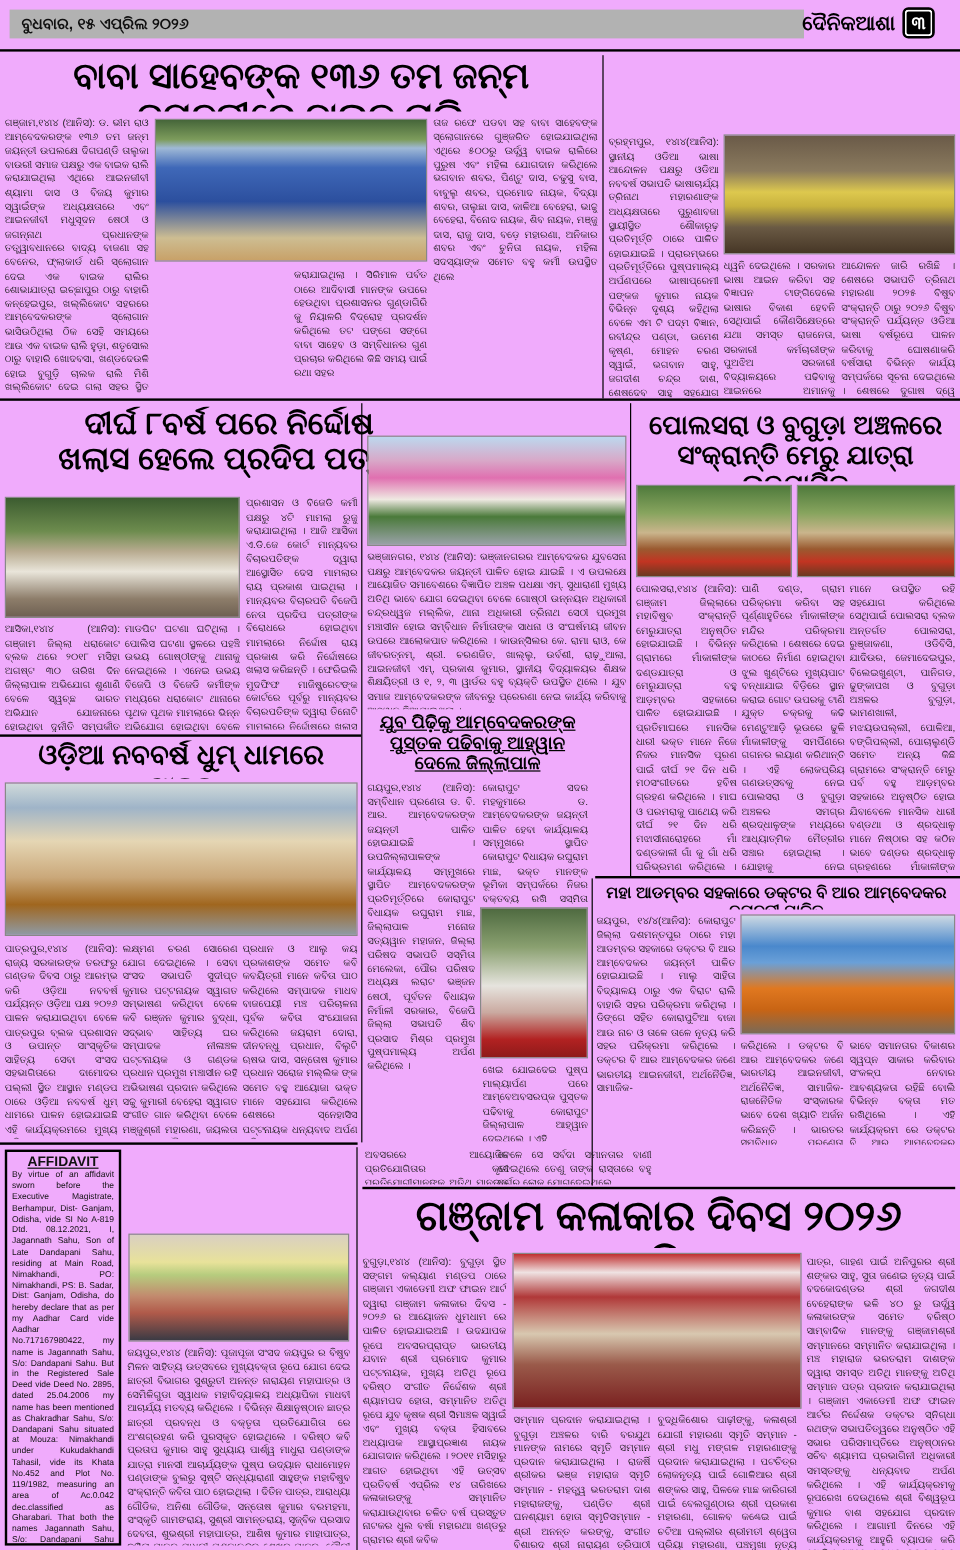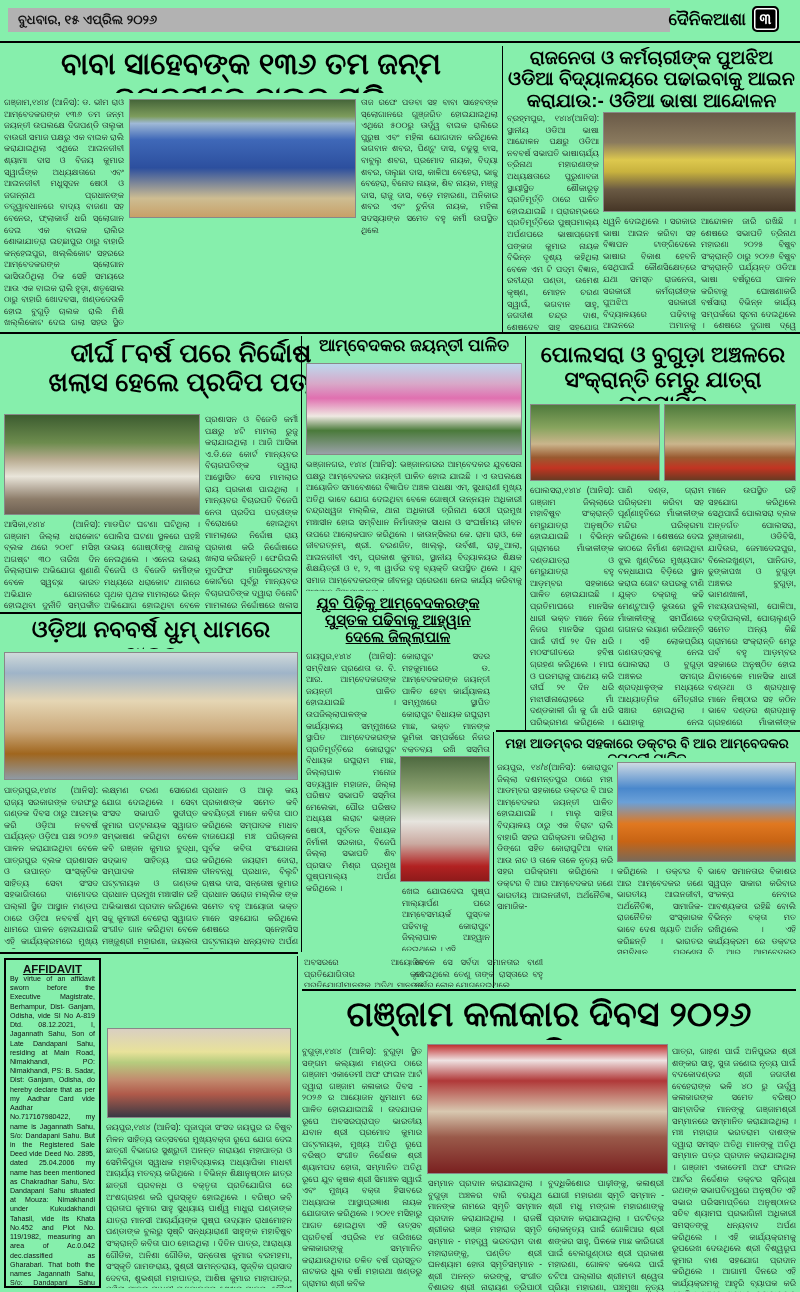--- a/index.html
+++ b/index.html
@@ -1,16 +1,16 @@
 <!DOCTYPE html>
 <html><head>
 <meta charset="utf-8">
 <style>
   html,body{margin:0;padding:0;background:#e8e8e8;}
-  .page{position:relative;width:800px;height:1292px;margin:0 auto;background:#86efac;
+  .page{position:relative;width:800px;height:1292px;margin:0 auto;background:#f0abfc;
         font-family:"Liberation Sans","DejaVu Sans",sans-serif;color:#111;overflow:hidden;}
   .abs{position:absolute;box-sizing:border-box;}
   .bodytext{font-size:8.4px;line-height:1.38;text-align:justify;color:#1b1b1b;overflow:hidden;
             word-break:break-word;}
   .headline{font-weight:bold;color:#000;text-align:center;line-height:1.12;overflow:hidden;}
   .rule{background:#000;}
   .graybar{background:#b2b2b2;display:flex;align-items:center;padding-left:10px;
            font-size:13px;font-weight:bold;color:#101010;}
   .masthead{font-size:17px;font-weight:bold;color:#000;display:flex;align-items:center;justify-content:flex-end;}
   .pagebox{background:#000;color:#fff;font-size:15px;font-weight:bold;display:flex;
@@ -43,49 +43,48 @@
     <span>ଦୈନିକଆଶା</span>
   </div>
   <div class="abs pagebox" style="left:752px;top:6px;width:27px;height:26px;">
     <span>୩</span>
   </div>
   <div class="abs rule" style="left:0;top:41px;width:800px;height:2px;"></div>
 
   <div class="abs headline" style="left:4px;top:47px;width:494px;height:46px;font-size:30px;">ବାବା ସାହେବଙ୍କ ୧୩୬ ତମ ଜନ୍ମ ଜୟନ୍ତୀରେ ବାଇକ ରାଲି</div>
   <div class="abs bodytext" style="left:4px;top:97px;width:120px;height:232px;">ଗଞ୍ଜାମ,୧୪ା୪ (ଆନିସ): ଡ. ଭୀମ ରାଓ ଆମ୍ବେଦକରଙ୍କ ୧୩୬ ତମ ଜନ୍ମ ଜୟନ୍ତୀ ଉପଲକ୍ଷେ ଦିଗପଣ୍ଡି ତାଲୁକା ବାଉରୀ ସମାଜ ପକ୍ଷରୁ ଏକ ବାଇକ ରାଲି କରାଯାଇଥିଲା ଏଥିରେ ଆଇନଜୀବୀ ଶ୍ୟାମା ଦାସ ଓ ବିଜୟ କୁମାର ସ୍ୱାଇଁଙ୍କ ଅଧ୍ୟକ୍ଷତାରେ ଏବଂ ଆଇନଜୀବୀ ମଧୁସୂଦନ ଷେଠୀ ଓ ଜଗନ୍ନାଥ ପ୍ରଧାନଙ୍କ ତତ୍ତ୍ୱାବଧାନରେ ବାଦ୍ୟ ବାଜଣା ସହ ବେନେର, ଫ୍ଲାକାର୍ଡ ଧରି ସ୍ଲୋଗାନ ଦେଇ ଏକ ବାଇକ ରାଲିର ଶୋଭାଯାତ୍ରା ଇଚ୍ଛାପୁର ଠାରୁ ବାହାରି କନ୍ହେଇପୁର, ଖଲ୍ଲିକୋଟ ସହରରେ ଆମ୍ବେଦକରଙ୍କ ସ୍ଲୋଗାନ ଭାସିଉଠିଥିଲା ଠିକ ସେହି ସମୟରେ ଆଉ ଏକ ବାଇକ ରାଲି ହୁଡ଼ା, ଶତୃସୋଲ ଠାରୁ ବାହାରି ଖୋଦବସା, ଖଣ୍ଡଦେଉଳି ହୋଇ ବୁଗୁଡ଼ି ଚାଲକ ରାଲି ମିଶି ଖଲ୍ଲିକୋଟ ଦେଇ ଗଲା ସହର ସ୍ଥିତ ଦଣ୍ଡିଯାତ୍ରା ପ୍ରତିମୂର୍ତ୍ତି ମଣ୍ଡପରେ</div>
   <div class="photo ph-rally" style="left:129px;top:99px;width:227px;height:119px;"></div>
+  <div class="abs bodytext" style="left:245px;top:224px;width:111px;height:105px;">କରାଯାଇଥିଲା । ସିରିମାଳ ପର୍ବତ ଠାରେ ଆଦିବାସୀ ମାନଙ୍କ ଉପରେ ହେଉଥିବା ପ୍ରଶାସନର ଗୁଣ୍ଡାଗିରି କୁ ନିୟାଳରି ବିଦ୍ରୋହ ପ୍ରଦର୍ଶନ କରିଥିଲେ ତଟ ପଙ୍ଗେ ସଙ୍ଗେ ବାବା ସାହେବ ଓ ସମ୍ବିଧାନର ଗୁଣ ପ୍ରଚାର କରିଥିଲେ କିଛି ସମୟ ପାଇଁ ରଥା ସହର</div>
   <div class="abs bodytext" style="left:361px;top:97px;width:137px;height:232px;">ତାଜ ରଫେ ପଡବା ସହ ବାବା ସାହେବଙ୍କ ସ୍ଲୋଗାନରେ ଗୁଞ୍ଜରିତ ହୋଇଯାଇଥିଲା ଏଥିରେ ୫୦୦ରୁ ଊର୍ଦ୍ଧ୍ୱ ବାଇକ ରାଲିରେ ପୁରୁଷ ଏବଂ ମହିଳା ଯୋଗଦାନ କରିଥିଲେ ଭଗବାନ ଶବର, ପିଣ୍ଟୁ ଦାସ, ଚଢୁସୁ ବାସ, ବାବୁଲୁ ଶବର, ପ୍ରମୋଦ ନାୟକ, ବିଦ୍ୟା ଶବର, ତାଲୁଛା ଦାସ, କାଳିଆ ବେହେରା, ଭାଚ୍ଚୁ ବେହେରା, ବିନୋଦ ନାୟକ, ଶିବ ନାୟକ, ମଞ୍ଜୁ ଦାସ, ରାଜୁ ଦାସ, ବଡ଼େ ମହାରଣା, ଅନିକାର ଶବର ଏବଂ ଚୁନିତା ନାୟକ, ମହିଳା ସଦସ୍ୟାଙ୍କ ସମେତ ବହୁ କର୍ମୀ ଉପସ୍ଥିତ ଥିଲେ</div>
 
   <div class="abs rule" style="left:502px;top:46px;width:1px;height:286px;"></div>
 
-  <div class="abs headline" style="left:507px;top:47px;width:289px;height:62px;font-size:19px;">ରାଜନେତା ଓ କର୍ମଚାରୀଙ୍କ ପୁଅଝିଅ ଓଡିଆ ବିଦ୍ୟାଳୟରେ ପଢାଇବାକୁ ଆଇନ କରାଯାଉ:- ଓଡିଆ ଭାଷା ଆନ୍ଦୋଳନ</div>
   <div class="abs bodytext" style="left:507px;top:113px;width:92px;height:218px;">ବ୍ରହ୍ମପୁର, ୧୪ା୪(ଆନିସ): ସ୍ଥାନୀୟ ଓଡିଆ ଭାଷା ଆନ୍ଦୋଳନ ପକ୍ଷରୁ ଓଡିଆ ନବବର୍ଷ ସଭାପତି ଭାଷାଚାର୍ଯ୍ୟ ତ୍ରିନାଥ ମହାରଣାଙ୍କ ଅଧ୍ୟକ୍ଷତାରେ ପୁରୁଣାବଜା ସ୍ଥାୟୀସ୍ଥିତ ଶୌକାରୂଢ଼ ପ୍ରତିମୂର୍ତ୍ତି ଠାରେ ପାଳିତ ହୋଇଯାଇଛି । ପ୍ରାରମ୍ଭରେ ପ୍ରତିମୂର୍ତ୍ତିରେ ପୁଷ୍ପମାଲ୍ୟ ଅର୍ପଣପରେ ଭାଷାପ୍ରେମୀ ପଙ୍କଜ କୁମାର ନାୟକ ବିଭିନ୍ନ ଦୃଶ୍ୟ କହିଥିଲା ବେଳେ ଏମ ଟି ପଦ୍ମ ବିଜ୍ଞାନ, ରବୀନ୍ଦ୍ର ପଣ୍ଡା, ଉମେଶ କୃଷ୍ଣ, ମୋହନ ଚରଣ ସ୍ୱାଇଁ, ଭଗବାନ ସାହୁ, ଜଗଦୀଶ ଚନ୍ଦ୍ର ଦାଶ, ଶେଷଦେବ ସାହୁ ସହଯୋଗ କୁମାର ପଟ୍ଟନାୟକ ନିଜ ମତବ୍ୟ କରି ସର୍ବତ୍ରରେ ଓଡିଆ ଭାଷାର ବ୍ୟବହାର ସହିତ ନାମଫଳକ, ନିମନ୍ତ୍ରଣପତ୍ର, ଟିଠିପତ୍ର ଓଡିଆରେ ଲେଖିବାକୁ ନିବେଦନକରି ବିଭିନ୍ନ</div>
   <div class="photo ph-banner" style="left:603px;top:112px;width:193px;height:100px;"></div>
   <div class="abs bodytext" style="left:603px;top:216px;width:93px;height:115px;">ଧ୍ୱନି ଦେଇଥିଲେ । ସରକାର ଭାଷା ଆଇନ କରିବା ସହ ବିଜ୍ଞାପନ ଟାଙ୍ଗିଦେଲେ ଭାଷାର ବିକାଶ ହେବନି ସେଥିପାଇଁ କୌଣସିକ୍ଷେତ୍ରେ ଯଥା ସମସ୍ତ ରାଜନେତା, ସରକାରୀ କର୍ମଚାରୀଙ୍କ ପୁଅଝିଅ ସରକାରୀ ବିଦ୍ୟାଳୟରେ ପଢିବାକୁ ଆଇନରେ ଅମାନକୁ ଦଣ୍ଡବିଧାନ କରାଯାଉ । ୨୦୦୫ମସିହା ଠାରୁ ସଂସ୍କାରବାଦ ଓ ଓଡିଆ ଭାଷା ଆନ୍ଦୋଳନ ଭାଷା ବିଭାଗପାଇଁ</div>
   <div class="abs bodytext" style="left:701px;top:216px;width:95px;height:115px;">ଆନ୍ଦୋଳନ ଜାରି ରଖିଛି । ଶେଷରେ ସଭାପତି ତ୍ରିନାଥ ମହାରଣା ୨୦୨୫ ବିଷୁବ ସଂକ୍ରାନ୍ତି ଠାରୁ ୨୦୨୬ ବିଷୁବ ସଂକ୍ରାନ୍ତି ପର୍ଯ୍ୟନ୍ତ ଓଡିଆ ଭାଷା ବର୍ଷରୂପେ ପାଳନ କରିବାକୁ ଘୋଷଣାକରି ବର୍ଷସାରା ବିଭିନ୍ନ କାର୍ଯ୍ୟ ସମ୍ପର୍କରେ ସୂଚନା ଦେଇଥିଲେ । ଶେଷରେ ଦୁଗାଷ ଦ୍ୱେ ପଦନାଇକ ଧନ୍ୟବାଦ ଦେଇ ଆଗାମୀ କାର୍ଯ୍ୟକ୍ରମରେ ସମସ୍ତଙ୍କ ସହଯୋଗ କାମନା କରିଥିଲେ ।</div>
 
   <div class="abs rule" style="left:0;top:332px;width:800px;height:2px;"></div>
 
   <div class="abs headline" style="left:4px;top:339px;width:294px;height:72px;font-size:26px;margin-left:40px;">ଦୀର୍ଘ ୮ବର୍ଷ ପରେ ନିର୍ଦ୍ଦୋଷ ଖଲାସ ହେଲେ ପ୍ରଦିପ ପତ୍ରୀ</div>
   <div class="photo ph-men" style="left:4px;top:414px;width:196px;height:101px;"></div>
   <div class="abs bodytext" style="left:205px;top:414px;width:93px;height:194px;">ପ୍ରଶାସନ ଓ ବିଜେଡି କର୍ମୀ ପକ୍ଷରୁ ୪ଟି ମାମଲା ରୁଜୁ କରାଯାଇଥିଲା । ଆଜି ଆସିକା ଏ.ଡି.ଜେ କୋର୍ଟ ମାନ୍ୟବର ବିଚାରପତିଙ୍କ ଦ୍ୱାରା ଆସ୍ଥୋସିତ ଦେସ ମାମଲାର ରାୟ ପ୍ରକାଶ ପାଇଥିଲା । ମାନ୍ୟବର ବିଚାରପତି ବିଜେପି ନେତା ପ୍ରଦିପ ପତ୍ରୀଙ୍କ ବିରୋଧରେ ହୋଇଥିବା ମାମଲାରେ ନିର୍ଦ୍ଦୋଷ ରାୟ ପ୍ରକାଶ କରି ନିର୍ଦ୍ଦୋଷରେ ଖଲାସ କରିଛନ୍ତି । ଫେରିଇଲି ମୁଦଫିଫ ମାଜିଷ୍ଟ୍ରେଟଙ୍କ କୋର୍ଟରେ ପୂର୍ବରୁ ମାନ୍ୟବର ବିଚାରପତିଙ୍କ ଦ୍ୱାରା ତିନୋଟି ମାମଲାରେ ନିର୍ଦ୍ଦୋଷରେ ଖଲାସ ହୋଇଥିବା । ରାୟ ପ୍ରକାଶ ପାଇଥିଲା । ଦୀର୍ଘ ୮ ବର୍ଷ ପରେ ପ୍ରଦିପ ପତ୍ରୀଙ୍କ ବିରୋଧରେ ହୋଇଥିବା । ମାମଲାର ରାୟ ପ୍ରକାଶ ପାଇଛି ।</div>
   <div class="abs bodytext" style="left:4px;top:519px;width:96px;height:91px;">ଆସିକା,୧୪ା୪ (ଆନିସ): ଗଞ୍ଜାମ ଜିଲ୍ଲା ଧରାକୋଟ ବ୍ଲକ ଥରେ ୨୦୧୮ ମସିହା ଅଗଷ୍ଟ ୩୦ ତାରିଖ ଦିନ ଜିଲ୍ଲାପାଳ ଅଭିଯୋଗ ଶୁଣାଣି ବେଳେ ସ୍ୱଚ୍ଛ ଭାରତ ଅଭିଯାନ ଯୋଜନାରେ ହୋଇଥିବା ଦୁର୍ନୀତି ସମ୍ପର୍କୀତ ଅଭିଯୋଗ କରିବା ବେଳେ ବିଜେପି କର୍ମୀ ଓ ବିଜେଡି କର୍ମୀ ମଧ୍ୟରେ ପୁହାମୁର୍ହି</div>
   <div class="abs bodytext" style="left:104px;top:519px;width:96px;height:91px;">ମାଡପିଟ ଘଟଣା ଘଟିଥିଲା । ପୋଲିସ ଘଟଣା ସ୍ଥଳରେ ପହଞ୍ଚି ଉଭୟ ଗୋଷ୍ଠୀଙ୍କୁ ଥାନାକୁ ନେଇଥିଲେ । ଏନେଇ ଉଭୟ ବିଜେପି ଓ ବିଜେଡି କର୍ମୀଙ୍କ ମଧ୍ୟରେ ଧରାକୋଟ ଥାନାରେ ପୃଥକ ପୃଥକ ମାମଲାରେ ଭିନ୍ନ ଅଭିଯୋଗ ହୋଇଥିବା ବେଳେ ବିଜେପି ନେତା ପ୍ରଦିପ ପତ୍ରୀଙ୍କ ବିରୋଧରେ ବ୍ଲକ</div>
 
   <div class="abs rule" style="left:301px;top:336px;width:1px;height:616px;"></div>
 
-  <div class="abs headline" style="left:306px;top:336px;width:216px;height:24px;font-size:17px;">ଆମ୍ବେଦକର ଜୟନ୍ତୀ ପାଳିତ</div>
   <div class="photo ph-pink" style="left:306px;top:363px;width:216px;height:92px;"></div>
   <div class="abs bodytext" style="left:306px;top:459px;width:216px;height:132px;">ଭଞ୍ଜାନଗର, ୧୪ା୪ (ଆନିସ): ଭଞ୍ଜାନଗରର ଆମ୍ବେଦକର ଯୁବସେନା ପକ୍ଷରୁ ଆମ୍ବେଦକର ଜୟନ୍ତୀ ପାଳିତ ହୋଇ ଯାଇଛି । ଏ ଉପଲକ୍ଷେ ଆୟୋଜିତ ସମାବେଶରେ ବିଜ୍ଞାପିତ ଅଞ୍ଚଳ ପଧକ୍ଷା ଏମ୍. ସୁଧାରାଣୀ ମୁଖ୍ୟ ଅତିଥି ଭାବେ ଯୋଗ ଦେଇଥିବା ବେଳେ ଗୋଷ୍ଠୀ ଉନ୍ନୟନ ଅଧିକାରୀ ଚନ୍ଦ୍ରଧ୍ୱଜ ମଲ୍ଲିକ, ଥାନା ଅଧିକାରୀ ତ୍ରିନାଥ ସେଠୀ ପ୍ରମୁଖ ମଞ୍ଚାସୀନ ହୋଇ ସମ୍ବିଧାନ ନିର୍ମାତାଙ୍କ ସାଧନା ଓ ସଂଘର୍ଷମୟ ଜୀବନ ଉପରେ ଆଲୋକପାତ କରିଥିଲେ । କାଉନ୍ସିଲର କେ. ରାମା ରାଓ, କେ ଜୀବରତ୍ନମ୍, ଶ୍ରୀ. ଚରଣଜିତ, ଖାଲ୍ଲୁ, ଉର୍ବଶୀ, ରାଢ଼ୁଆଲା, ଆଇନଜୀବୀ ଏମ୍, ପ୍ରକାଶ କୁମାର, ସ୍ଥାନୀୟ ବିଦ୍ୟାଳୟର ଶିକ୍ଷକ ଶିକ୍ଷୟିତ୍ରୀ ଓ ୧, ୨, ୩ ୱାର୍ଡର ବହୁ ବ୍ୟକ୍ତି ଉପସ୍ଥିତ ଥିଲେ । ଯୁବ ସମାଜ ଆମ୍ବେଦକରଙ୍କ ଜୀବନରୁ ପ୍ରେରଣା ନେଇ କାର୍ଯ୍ୟ କରିବାକୁ ଆହ୍ୱାନ ଦିଆଯାଇଥିଲା ।</div>
 
   <div class="abs headline" style="left:304px;top:595px;width:188px;height:52px;font-size:15px;text-decoration:underline;">ଯୁବ ପିଢ଼ିକୁ ଆମ୍ବେଦକରଙ୍କ ପୁସ୍ତକ ପଢିବାକୁ ଆହ୍ୱାନ ଦେଲେ ଜିଲ୍ଲାପାଳ</div>
   <div class="abs bodytext" style="left:306px;top:651px;width:90px;height:300px;">ଗୟପୁର,୧୪ା୪ (ଆନିସ): ସମ୍ବିଧାନ ପ୍ରଣେତା ଡ. ବି. ଆର. ଆମ୍ବେଦକରଙ୍କ ଜୟନ୍ତୀ ପାଳିତ ହୋଇଯାଇଛି । ଉପଜିଲ୍ଲାପାଳଙ୍କ କାର୍ଯ୍ୟାଳୟ ସମ୍ମୁଖରେ ସ୍ଥାପିତ ଆମ୍ବେଦକରଙ୍କ ପ୍ରତିମୂର୍ତ୍ତିରେ କୋରାପୁଟ ବିଧାୟକ ରଘୁରାମ ମାଛ, ଜିଲ୍ଲାପାଳ ମନୋଜ ସତ୍ୟୱାନ ମହାଜନ, ଜିଲ୍ଲା ପରିଷଦ ସଭାପତି ସସ୍ମିତା ମେଲେକା, ପୌର ପରିଷଦ ଅଧ୍ୟକ୍ଷ ଲରାଟ ଭଞ୍ଜନ ଷେଠୀ, ପୂର୍ବତନ ବିଧାୟକ ନିର୍ମାଳୀ ସରକାର, ବିଜେପି ଜିଲ୍ଲା ସଭାପତି ଶିବ ପ୍ରସାଦ ମିଶ୍ର ପ୍ରମୁଖ ପୁଷ୍ପମାଲ୍ୟ ଅର୍ପଣ କରିଥିଲେ ।</div>
   <div class="abs bodytext" style="left:402px;top:651px;width:88px;height:102px;">କୋରାପୁଟ ସଦର ମହକୁମାରେ ଡ. ଆମ୍ବେଦକରଙ୍କ ଜୟନ୍ତୀ ପାଳିତ ହେବା କାର୍ଯ୍ୟାଳୟ ସମ୍ମୁଖରେ ସ୍ଥାପିତ କୋରାପୁଟ ବିଧାୟକ ରଘୁରାମ ମାଛ, ଭକ୍ତ ମାନଙ୍କ ଭୂମିକା ସମ୍ପର୍କରେ ନିଜର ବକ୍ତବ୍ୟ ରଖି ସସ୍ମିତା ମେଲେକା ଆମ୍ବେଦକରଙ୍କ ଆଦର୍ଶ ନିଜ ବ୍ୟକ୍ତରେ କହିଥିଲେ ଏହି</div>
   <div class="photo ph-carpet" style="left:400px;top:756px;width:90px;height:126px;"></div>
-  <div class="abs bodytext" style="left:402px;top:886px;width:88px;height:65px;">ଖେଇ ଯୋଇଦେଇ ପୁଷ୍ପ ମାଲ୍ୟାର୍ପଣ ପରେ ଆମ୍ବେସମୟର୍କ ପୁସ୍ତକ ପଢିବାକୁ କୋରାପୁଟ ଜିଲ୍ଲାପାଳ ଆହ୍ୱାନ ଦେଇଥିଲେ । ଏହି</div>
+  <div class="abs bodytext" style="left:402px;top:886px;width:88px;height:65px;">ଖେଇ ଯୋଇଦେଇ ପୁଷ୍ପ ମାଲ୍ୟାର୍ପଣ ପରେ ଆମ୍ବେଅବସରପ୍କ ପୁସ୍ତକ ପଢିବାକୁ କୋରାପୁଟ ଜିଲ୍ଲାପାଳ ଆହ୍ୱାନ ଦେଇଥିଲେ । ଏହି</div>
 
   <div class="abs rule" style="left:525px;top:336px;width:1px;height:394px;"></div>
 
   <div class="abs headline" style="left:530px;top:343px;width:266px;height:58px;font-size:22px;">ପୋଲସରା ଓ ବୁଗୁଡ଼ା ଅଞ୍ଚଳରେ ସଂକ୍ରାନ୍ତି ମେରୁ ଯାତ୍ରା ଉଦଯାପିତ</div>
   <div class="photo ph-fest" style="left:530px;top:404px;width:130px;height:77px;"></div>
   <div class="photo ph-fest" style="left:664px;top:404px;width:132px;height:77px;"></div>
   <div class="abs bodytext" style="left:530px;top:485px;width:84px;height:243px;">ପୋଲସରା,୧୪ା୪ (ଆନିସ): ଗଞ୍ଜାମ ଜିଲ୍ଲାରେ ମହାବିଷୁବ ସଂକ୍ରାନ୍ତି ମେରୁଯାତ୍ରା ଅନୁଷ୍ଠିତ ହୋଇଯାଇଛି । ବିଭିନ୍ନ ଗ୍ରାମରେ ମାଁକାଳୀଙ୍କ ଦଣ୍ଡଯାତ୍ରା ଓ ମେରୁଯାତ୍ରା ବହୁ ଆଡ଼ମ୍ବର ସହକାରେ ପାଳିତ ହୋଇଯାଇଛି । ପ୍ରତିମାଘରେ ମାନସିକ ଧାରୀ ଭକ୍ତ ମାନେ ନିଜେ ନିଜର ମାନସିକ ପୂରଣ ପାଇଁ ଦୀର୍ଘ ୨୧ ଦିନ ଧରି ମଠସଂଗୀତରେ ହବିଷ ଗ୍ରହଣ କରିଥିଲେ । ମାଘ ଓ ପରମରାକୁ ପାଥେୟ କରି ଦୀର୍ଘ ୨୧ ଦିନ ଧରି ମଝାସୀନାରୋହରେ ମାଁ ଦଣ୍ଡକାଳୀ ଗାଁ କୁ ଗାଁ ଧରି ପରିଭ୍ରମଣ କରିଥିଲେ । ଯାତ୍ରା ଓ ବିଶ୍ୱାସର ଏହି ପରମରାକୁ ନେଇ ହଜାର ହଜାର ଶ୍ରଦ୍ଧାଳୁ ଏହି ସଂକ୍ରାନ୍ତି ମେରୁ ଯାତ୍ରାରେ ସାମିଲ ହୋଇଥାନ୍ତି । ପଣ ସଥା ହୋଇ ବାଜାରେ ମାଁକାଳୀଙ୍କ ଆସ୍ଥାନ ପ୍ରକମ୍ପିତ ହୋଇ ଉଠୁଥିବା ବେଳେ ମାନସିକ ଧାରୀ ଦଣ୍ଡୁଆମାନେ ଯଥା ରିତିନୀତି ଅନୁସାରେ ଧୂପିବତ ,</div>
   <div class="abs bodytext" style="left:618px;top:485px;width:86px;height:243px;">ପାଣି ଦଣ୍ଡ, ଗ୍ରାମ ପରିକ୍ରମା କରିବା ସହ ପୂର୍ଣ୍ଣାହୁତିରେ ମାଁକାଳୀଙ୍କ ମନ୍ଦିର ପରିକ୍ରମା କରିଥିଲେ । ଶେଷରେ ଦେଇ କାଠରେ ନିର୍ମାଣ ହୋଇଥିବା ଝୁଲ ଖୁଣ୍ଟିରେ ମୁଖ୍ୟପାଟ ବନ୍ଧାଯାଇ ବିଡ଼ିରେ ସ୍ଥାନ କରାଇ ଗୋଟ ଉପରକୁ ଟାଣି ଯୁକ୍ତ ଚକ୍ରକୁ କଢି ମେଣ୍ଟୁଆଡ଼ି ଭୂଉରେ ଢୁଳି ମାଁକାଳୀଙ୍କୁ ସମର୍ପିଣରେ ଗଗନର ଲୟାଣ କରିଥାନ୍ତି । ଏହି ଲୋକପ୍ରିୟ ଗଣଉତ୍ସବକୁ ନେଇ ପୋଲସରା ଓ ବୁଗୁଡ଼ା ଅଞ୍ଚଳର ସମଗ୍ର ଶ୍ରଦ୍ଧାଳୁଙ୍କ ମଧ୍ୟରେ ଆଧ୍ୟାତ୍ମିକ ମୈତ୍ରୀର ସଞ୍ଚାର ହୋଇଥିଲା । ଯୋହାକୁ ନେଇ ଦଣ୍ଡଯାତ୍ରାର କାର୍ଯ୍ୟକ୍ରମ ସୁଚାରୁ ରୂପେ ପରିଚାଳନା କରିଥିଲେ ଦଣ୍ଡଯାତ୍ରାର ସମଗ୍ର କମିଟିଦ୍ୱୟ । ଏହି ୨୧ ଦିନ ଧରି ଦଣ୍ଡ ଯାତ୍ରା କୁ ପରିଚାଳନାରେ ଗ୍ରାମବାସୀ ବୃଦ୍ଧ ସମେତ କମିଟିର ସମସ୍ତ କର୍ମକର୍ତ୍ତା</div>
   <div class="abs bodytext" style="left:708px;top:485px;width:88px;height:243px;">ମାନେ ଉପସ୍ଥିତ ରହି ସହଯୋଗ କରିଥିଲେ ସେଥିପାଇଁ ପୋଲସରା ବ୍ଲକ ଅନ୍ତର୍ଗତ ପୋଲସରା, ରୁଞ୍ଜାକଣା, ଓଡିବିସି, ଯାଦିଉର, ଜେମାଦେଇପୁର, ବିଲେଇଖୁଣ୍ଟା, ପାନିଗଡ, ଢୁଙ୍କାପଖ ଓ ବୁଗୁଡ଼ା ଅଞ୍ଚଳର ବୁଗୁଡ଼ା, ଭାମଣଖାଳୀ, ମଝୟଉପଲ୍ଲୀ, ପୋଳିଆ, ବଙ୍ଗିପଲ୍ଲୀ, ପୋଚାଲୁଣ୍ଡି ସମେତ ଅନ୍ୟ କିଛି ଗ୍ରାମରେ ସଂକ୍ରାନ୍ତି ମେରୁ ପର୍ବ ବହୁ ଆଡ଼ମ୍ବର ସହକାରେ ଅନୁଷ୍ଠିତ ହୋଇ ଯିବାବେଳେ ମାନସିକ ଧାରୀ ବଣ୍ଡଥା ଓ ଶ୍ରଦ୍ଧାଳୁ ମାନେ ନିଷ୍ଠାର ସହ କଠିନ ଭାବେ ଦଣ୍ଡର ଶ୍ରଦ୍ଧାଳୁ ଗ୍ରହଣରେ ମାଁକାଳୀଙ୍କ ପୂଜାର୍ଚ୍ଚନା କରିଛନ୍ତି ।</div>
 

